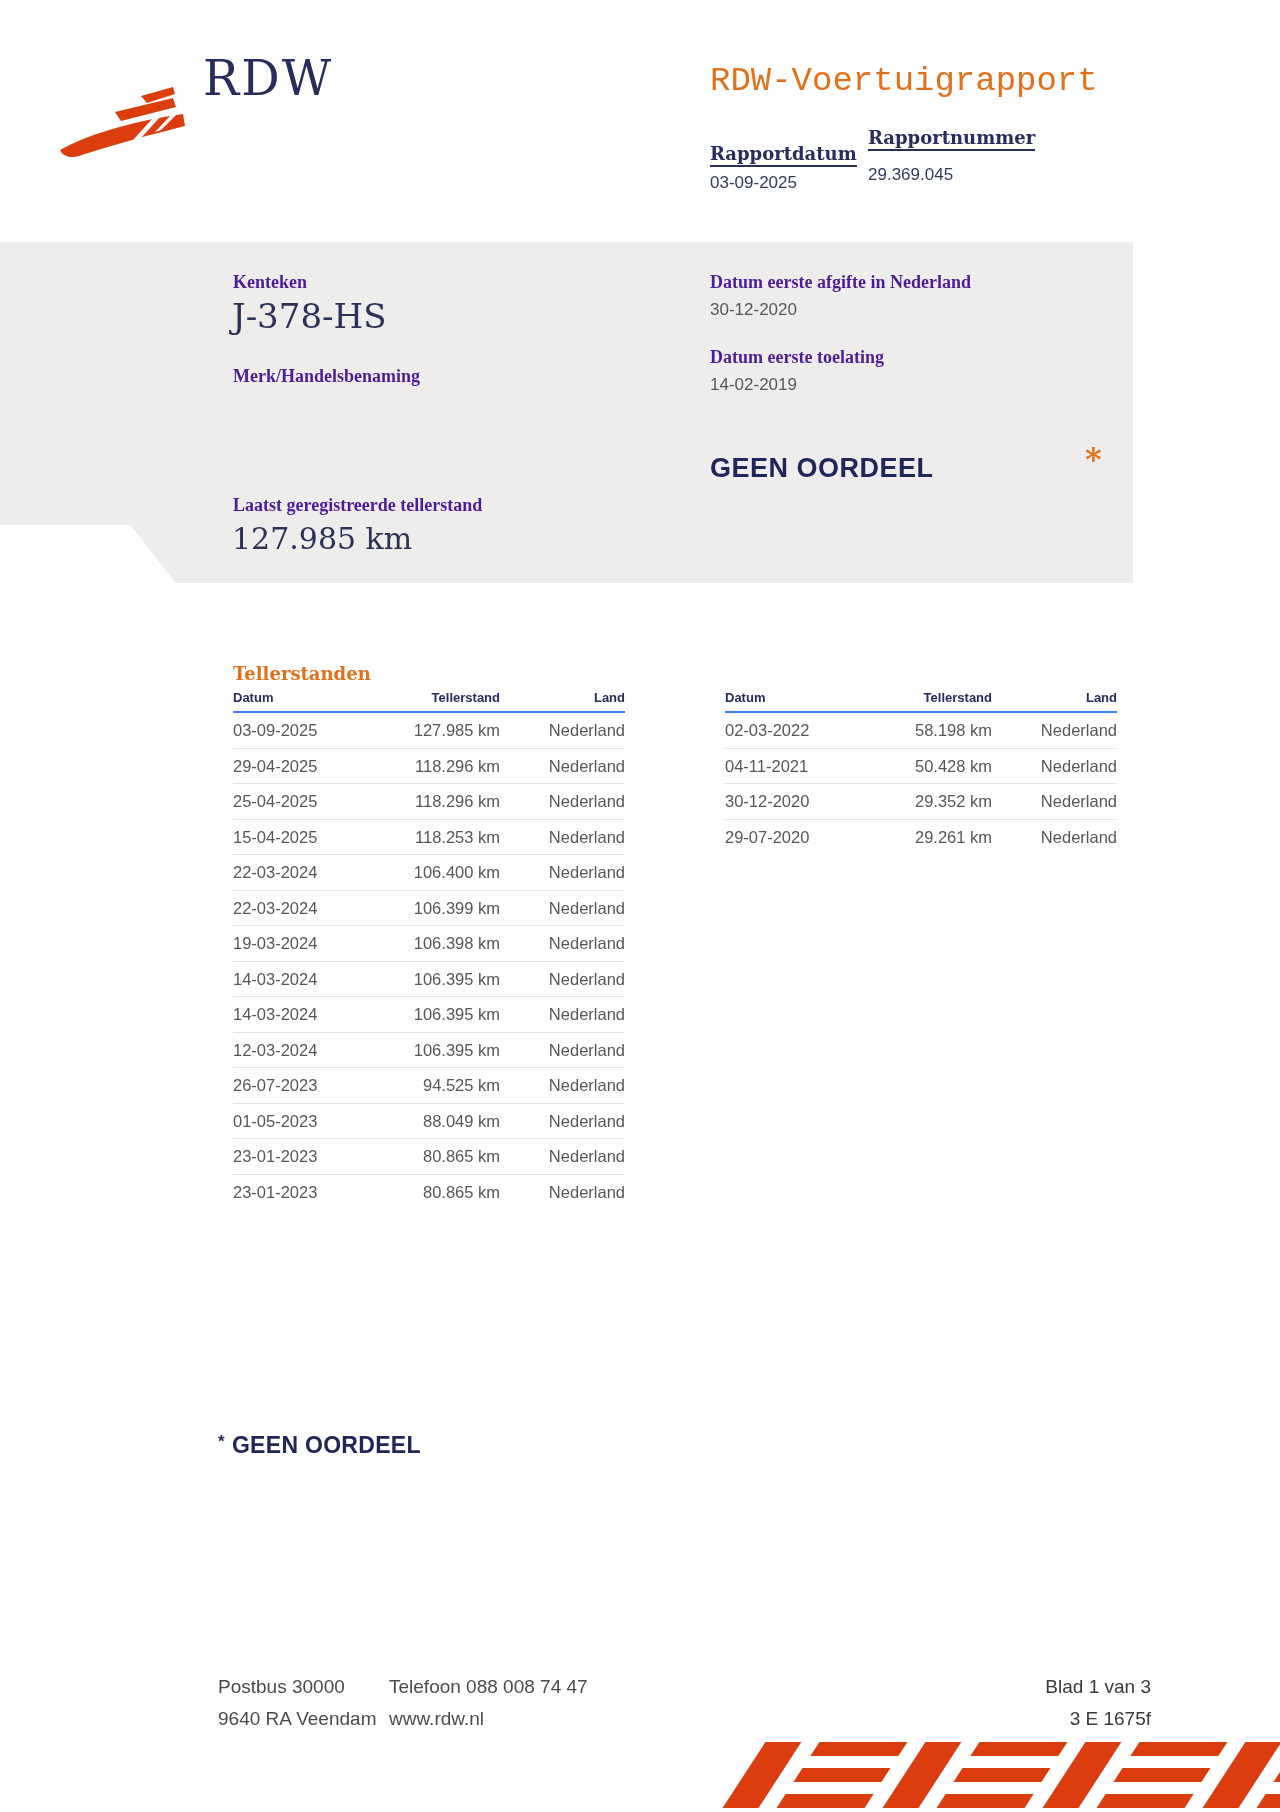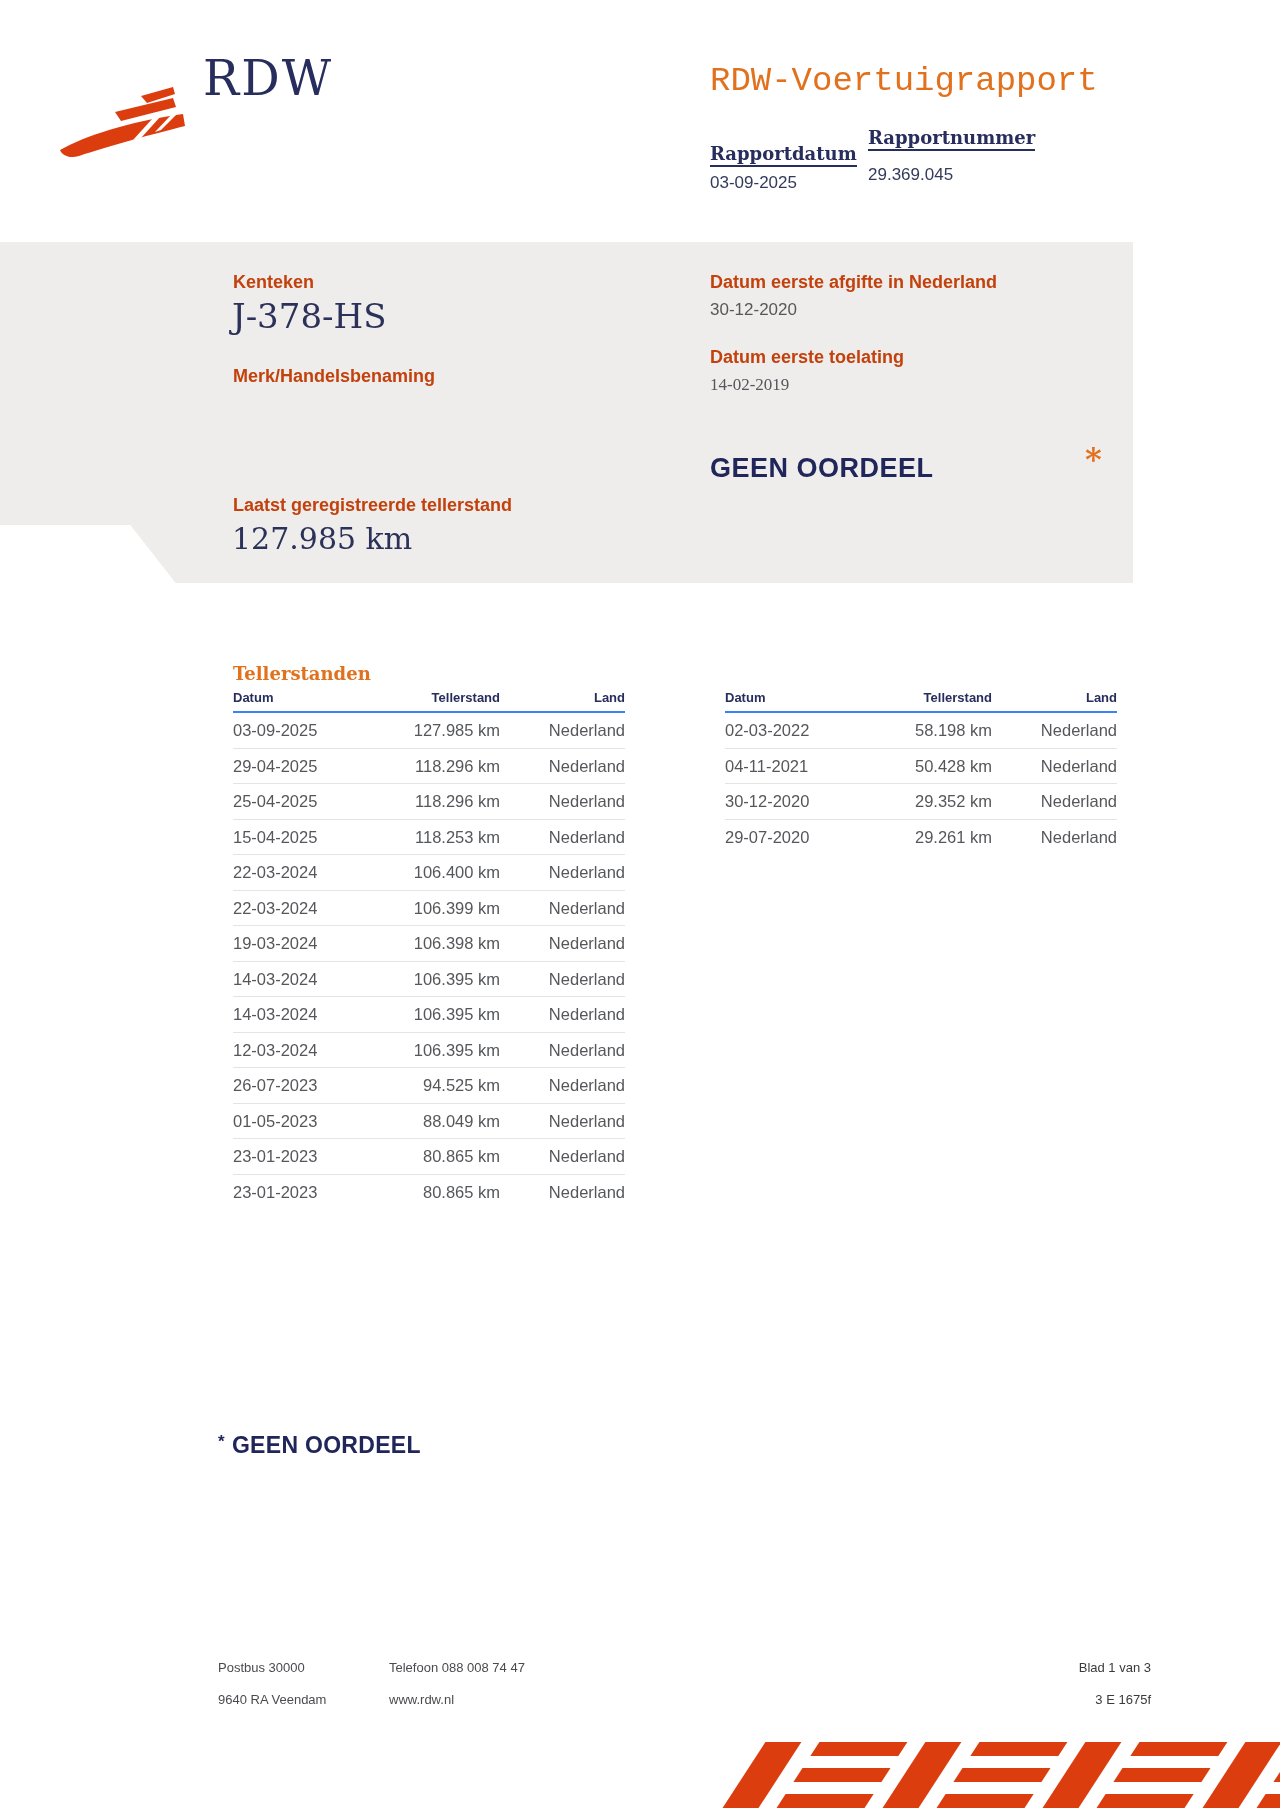--- a/index.html
+++ b/index.html
@@ -12,21 +12,21 @@
              color:#272d5c;letter-spacing:2px;}
   .doc-title{left:710px;top:62px;font-family:Liberation Mono, monospace;font-size:34px;
              color:#e2711d;font-weight:500;}
   .hmeta-label{font-family:"DejaVu Serif",serif;font-weight:700;font-size:18px;color:#272d5c;
                border-bottom:2px solid #272d5c;padding-bottom:1px;display:inline-block;}
   .hmeta-value{font-size:17px;color:#333a5b;}
 
   
   .panel{left:0;top:242px;width:1133px;height:341px;background:#efedeb;
          clip-path:polygon(0 0,100% 0,100% 100%,15.5% 100%,11.5% 83%,0 83%);}
-  .olabel{font-family:Liberation Sans, sans-serif;font-weight:700;font-size:18px;color:#c2410c;}
+  .olabel{font-family:Liberation Serif, serif;font-weight:700;font-size:18px;color:#4c1d95;}
   .bigval{font-family:"DejaVu Serif",serif;font-size:34px;color:#2b3158;}
   .midval{font-family:"DejaVu Serif",serif;font-size:30px;color:#2b3158;}
   .grayval{font-size:17px;color:#56575b;}
   .verdict{font-size:27px;font-weight:700;color:#20265a;letter-spacing:.5px;}
   .verdict-star{font-family:"DejaVu Serif",serif;font-size:32px;font-weight:700;color:#e2711d;}
 
   
   .sec-title{left:233px;top:663px;font-family:"DejaVu Serif",serif;font-weight:700;
              font-size:18px;color:#e2711d;}
   .mtable{width:392px;}
@@ -38,21 +38,21 @@
   .trow + .trow{border-top:1px solid #e4e4e4;}
   .col-r{text-align:right;}
 
   
   .fn-block{left:218px;top:1432px;width:815px;}
   .fn-title{font-size:23px;font-weight:700;color:#20265a;letter-spacing:.3px;}
   .fn-star{font-size:17px;font-weight:700;color:#20265a;vertical-align:6px;margin-right:7px;}
   .fn-body{margin-top:12px;font-size:17.5px;line-height:31px;color:#e67e44;}
 
   
-  .foot{font-size:13px;color:#4a4b4f;}
+  .foot{font-size:19px;color:#4a4b4f;margin-top:16px;}
   .foot-right{text-align:right;color:#3a3a3c;}
 
   .stripes{right:0;bottom:0;width:560px;height:74px;}
 </style>
 </head>
 <body>
 
 <div class="page">
 
   <span class="abs" style="left:57px;top:82px;width:130px;height:78px;">
@@ -81,21 +81,21 @@
 
   <div class="abs olabel" style="left:233px;top:272px;">Kenteken</div>
   <div class="abs bigval" style="left:232px;top:296px;">J-378-HS</div>
   <div class="abs olabel" style="left:233px;top:366px;">Merk/Handelsbenaming</div>
   <div class="abs olabel" style="left:233px;top:495px;">Laatst geregistreerde tellerstand</div>
   <div class="abs midval" style="left:232px;top:521px;">127.985 km</div>
 
   <div class="abs olabel" style="left:710px;top:272px;">Datum eerste afgifte in Nederland</div>
   <div class="abs grayval" style="left:710px;top:300px;">30-12-2020</div>
   <div class="abs olabel" style="left:710px;top:347px;">Datum eerste toelating</div>
-  <div class="abs grayval" style="left:710px;top:375px;font-family:Liberation Serif, serif;">14-02-2019</div>
+  <div class="abs grayval" style="left:710px;top:375px;">14-02-2019</div>
 
   <div class="abs verdict" style="left:710px;top:453px;">GEEN OORDEEL</div>
   <div class="abs verdict-star" style="left:1085px;top:440px;">*</div>
 
   <div class="abs sec-title">Tellerstanden</div>
 
   <div class="abs mtable" style="left:233px;top:690px;">
     <div class="thead">
       <span>Datum</span>
       <span class="col-r">Tellerstand</span>

